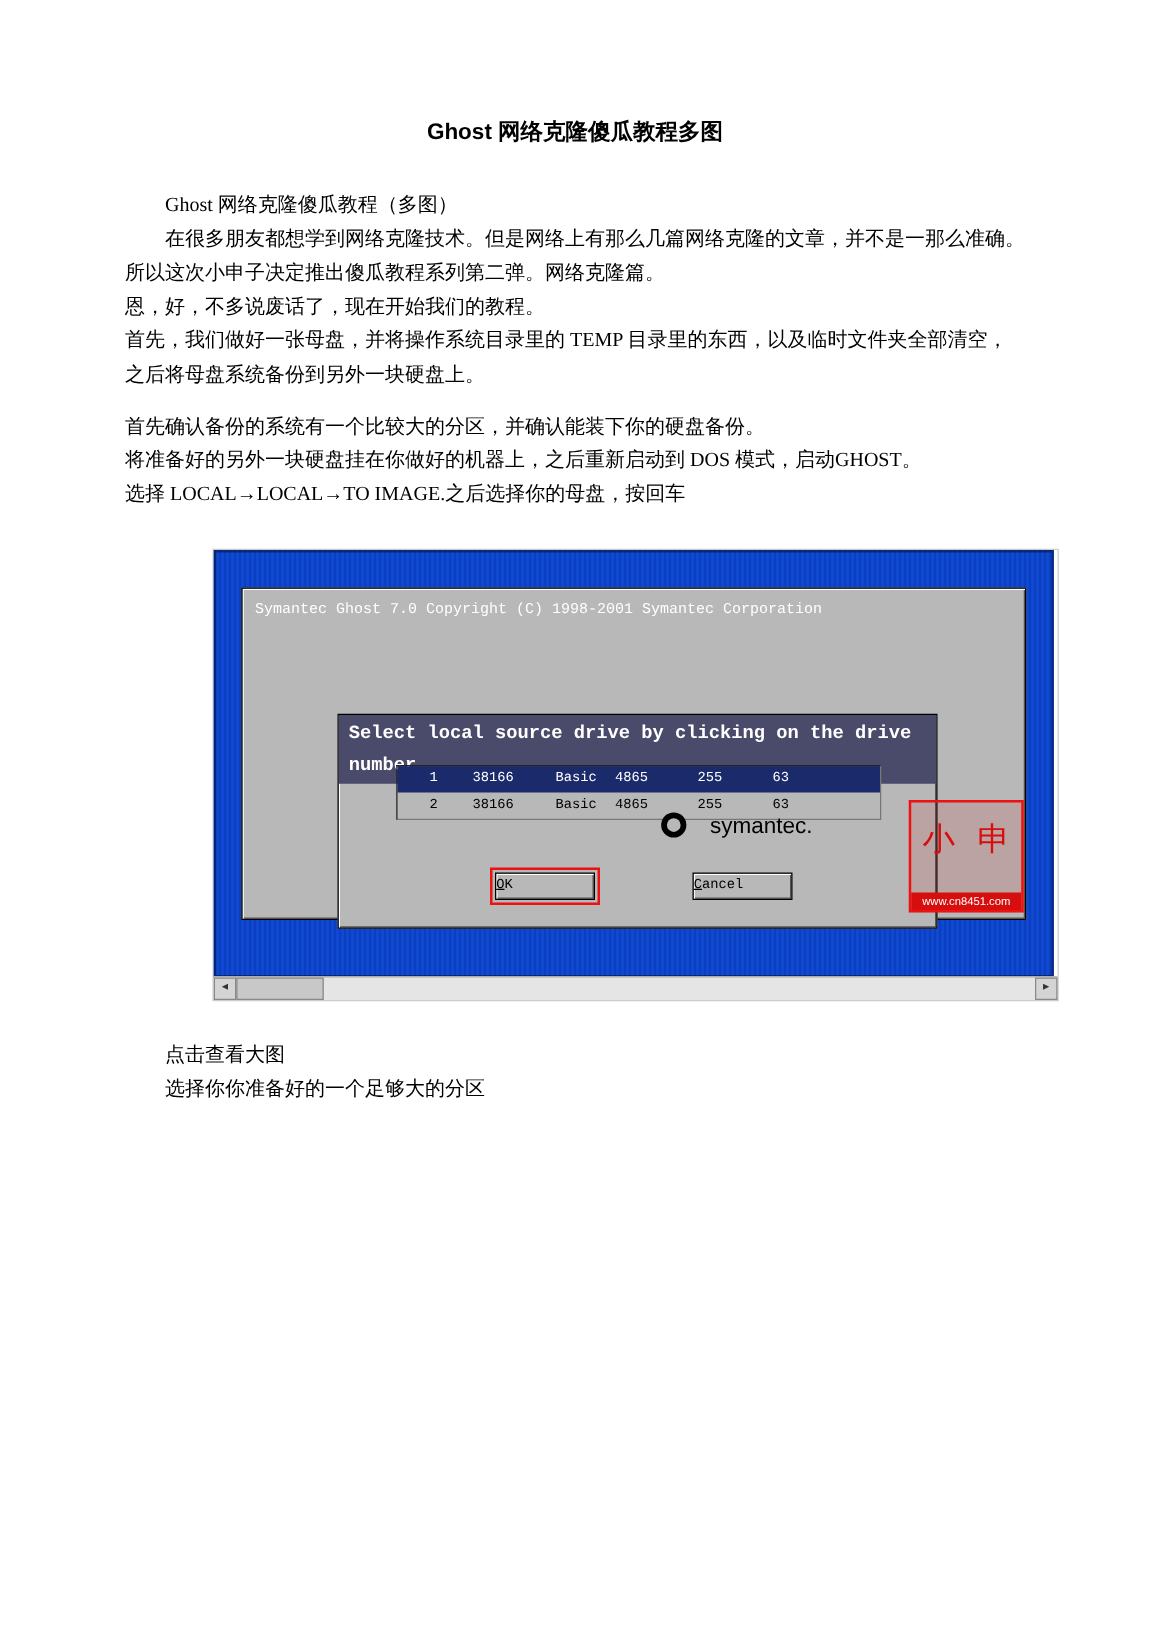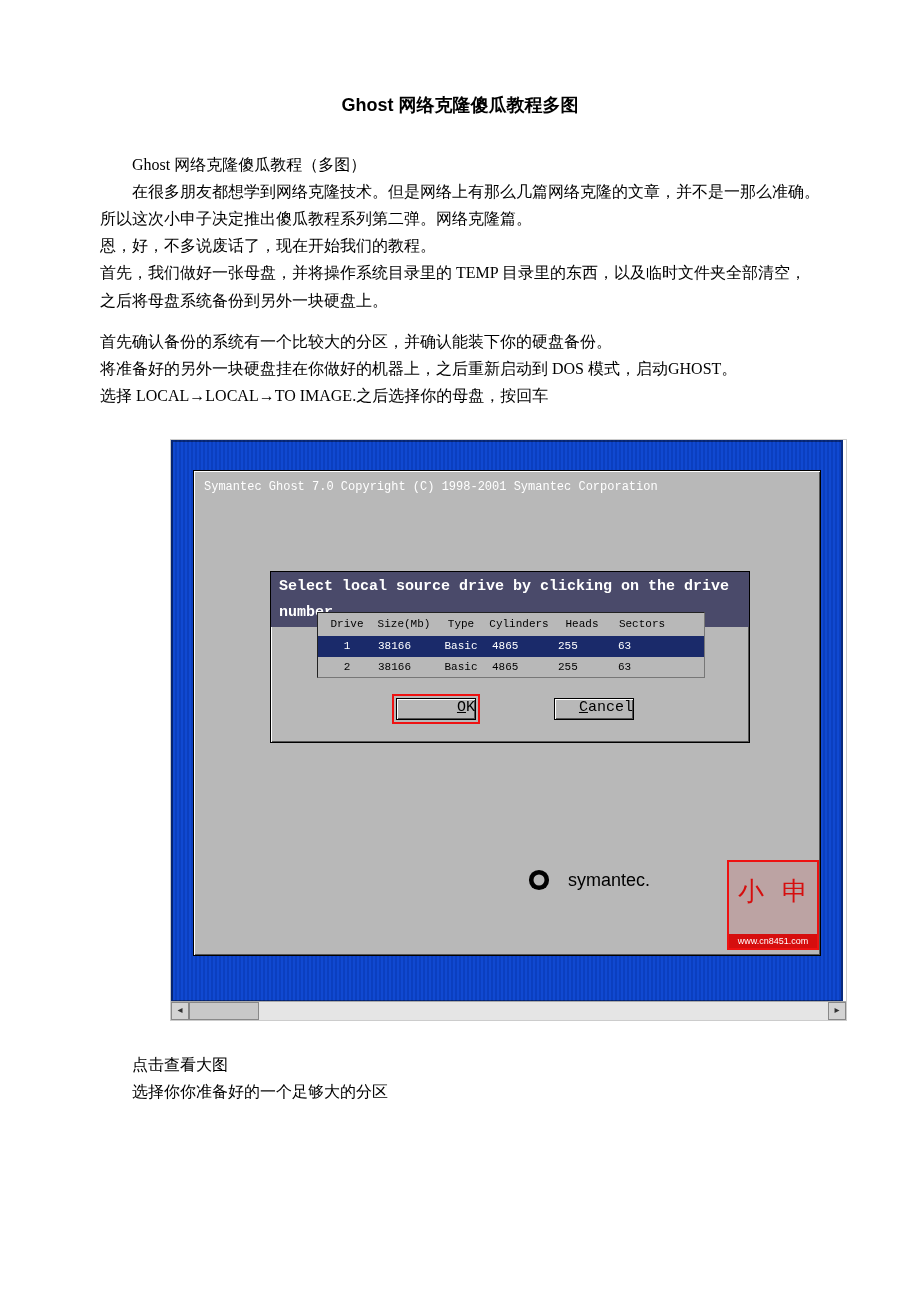--- a/index.html
+++ b/index.html
@@ -2,44 +2,44 @@
 <html><head>
 <meta charset="utf-8">
 <style>
   body{margin:0;background:#fff;font-family:"SimSun","Songti SC",serif;font-size:16px;color:#000;line-height:1.7}
   .page{width:920px;margin:0 auto;padding:90px 0 60px 0;box-sizing:border-box}
   .title{text-align:center;font-family:"SimHei","Heiti SC",sans-serif;font-weight:bold;font-size:18px;margin:0 0 30px 0}
   .indent{text-indent:2em;margin:0 100px}
   .noindent{text-indent:0;margin:0 100px}
 
   .shot-wrap{margin:30px auto 30px 170px;width:675px}
-  .shot{width:672px;height:562px;position:relative;
+  .shot{width:672px;height:342px;position:relative;
     background:
       repeating-linear-gradient(90deg,#0b3fbf 0 2px,#1049d1 2px 4px),
       #0b3fbf;
     box-shadow:inset 0 0 0 2px #0006}
   .ghost-panel{position:absolute;left:22px;top:30px;right:22px;bottom:46px;
     background:#b8b8b8;border:1px solid #000;box-shadow:inset 1px 1px 0 #fff,inset -1px -1px 0 #555}
   .ghost-titlebar{font-family:"Courier New",monospace;font-size:12px;color:#fff;padding:6px 10px;background:transparent}
   .dialog{position:absolute;left:76px;top:100px;width:478px;height:170px;
     background:#b8b8b8;border:1px solid #000;box-shadow:inset 1px 1px 0 #fff,inset -1px -1px 0 #555}
   .dialog-title{font-family:"Courier New",monospace;font-size:15px;font-weight:bold;color:#fff;
     background:#4a4a6a;padding:2px 8px}
   .drv-table{position:absolute;left:46px;top:40px;width:386px;border:1px inset #777;font-family:"Courier New",monospace;font-size:11px}
   .drv-head,.drv-row{display:grid;grid-template-columns:50px 64px 50px 66px 60px 60px;gap:0;align-items:center}
   .drv-head{background:#b8b8b8;color:#000;padding:2px 4px}
   .drv-head span{text-align:center}
   .drv-row{padding:1px 4px}
   .drv-row span{text-align:left;padding:0 6px}
   .drv-row span:first-child{text-align:center}
   .row-sel{background:#1a2a6a;color:#fff}
   .row-norm{color:#000}
-  .btn3d{position:absolute;width:78px;height:20px;font-family:"Courier New",monospace;font-size:15px;
+  .btn3d{position:absolute;width:78px;height:20px;font-family:"Courier New",monospace;font-size:11px;
     background:#b8b8b8;border:1px solid #000;box-shadow:inset 1px 1px 0 #fff,inset -1px -1px 0 #555;
-    text-align:right;line-height:18px}
+    text-align:left;line-height:18px}
   .btn-ok{left:125px;top:126px;outline:2px solid #e11;outline-offset:2px}
   .btn-cancel{left:283px;top:126px}
   .under{text-decoration:underline}
 
   .sym-wrap{position:absolute;right:170px;bottom:60px;display:flex;align-items:center;gap:18px;color:#000;font-family:Arial,sans-serif;font-size:18px}
   .sym-glyph{width:22px;height:22px}
   .red-stamp{position:absolute;right:24px;bottom:52px;width:92px;height:90px;border:2px solid #e11;background:#d60e0e20;box-sizing:border-box}
   .red-stamp .bar{position:absolute;left:0;right:0;bottom:0;height:14px;background:#d60e0e;color:#fff;font-size:9px;text-align:center;line-height:14px;font-family:Arial,sans-serif}
   .red-stamp .glyphs{position:absolute;top:8px;left:0;right:0;display:flex;justify-content:space-around;color:#d60e0e;font-family:"KaiTi","SimSun",serif;font-size:26px}
 
@@ -71,28 +71,20 @@
   <div class="shot-wrap">
     <div class="shot-outer">
       <div class="shot">
         <div class="ghost-panel">
           <div class="ghost-titlebar">Symantec Ghost 7.0   Copyright (C) 1998-2001 Symantec Corporation</div>
 
           <div class="dialog">
             <div class="dialog-title">Select local source drive by clicking on the drive number</div>
 
             <div class="drv-table">
-              <div class="drv-head">
-                <span>Drive</span>
-                <span>Size(Mb)</span>
-                <span>Type</span>
-                <span>Cylinders</span>
-                <span>Heads</span>
-                <span>Sectors</span>
-              </div>
               <div class="drv-row row-sel">
                 <span>1</span>
                 <span>38166</span>
                 <span style="text-align:center">Basic</span>
                 <span>4865</span>
                 <span>255</span>
                 <span>63</span>
               </div>
               <div class="drv-row row-norm">
                 <span>2</span>

